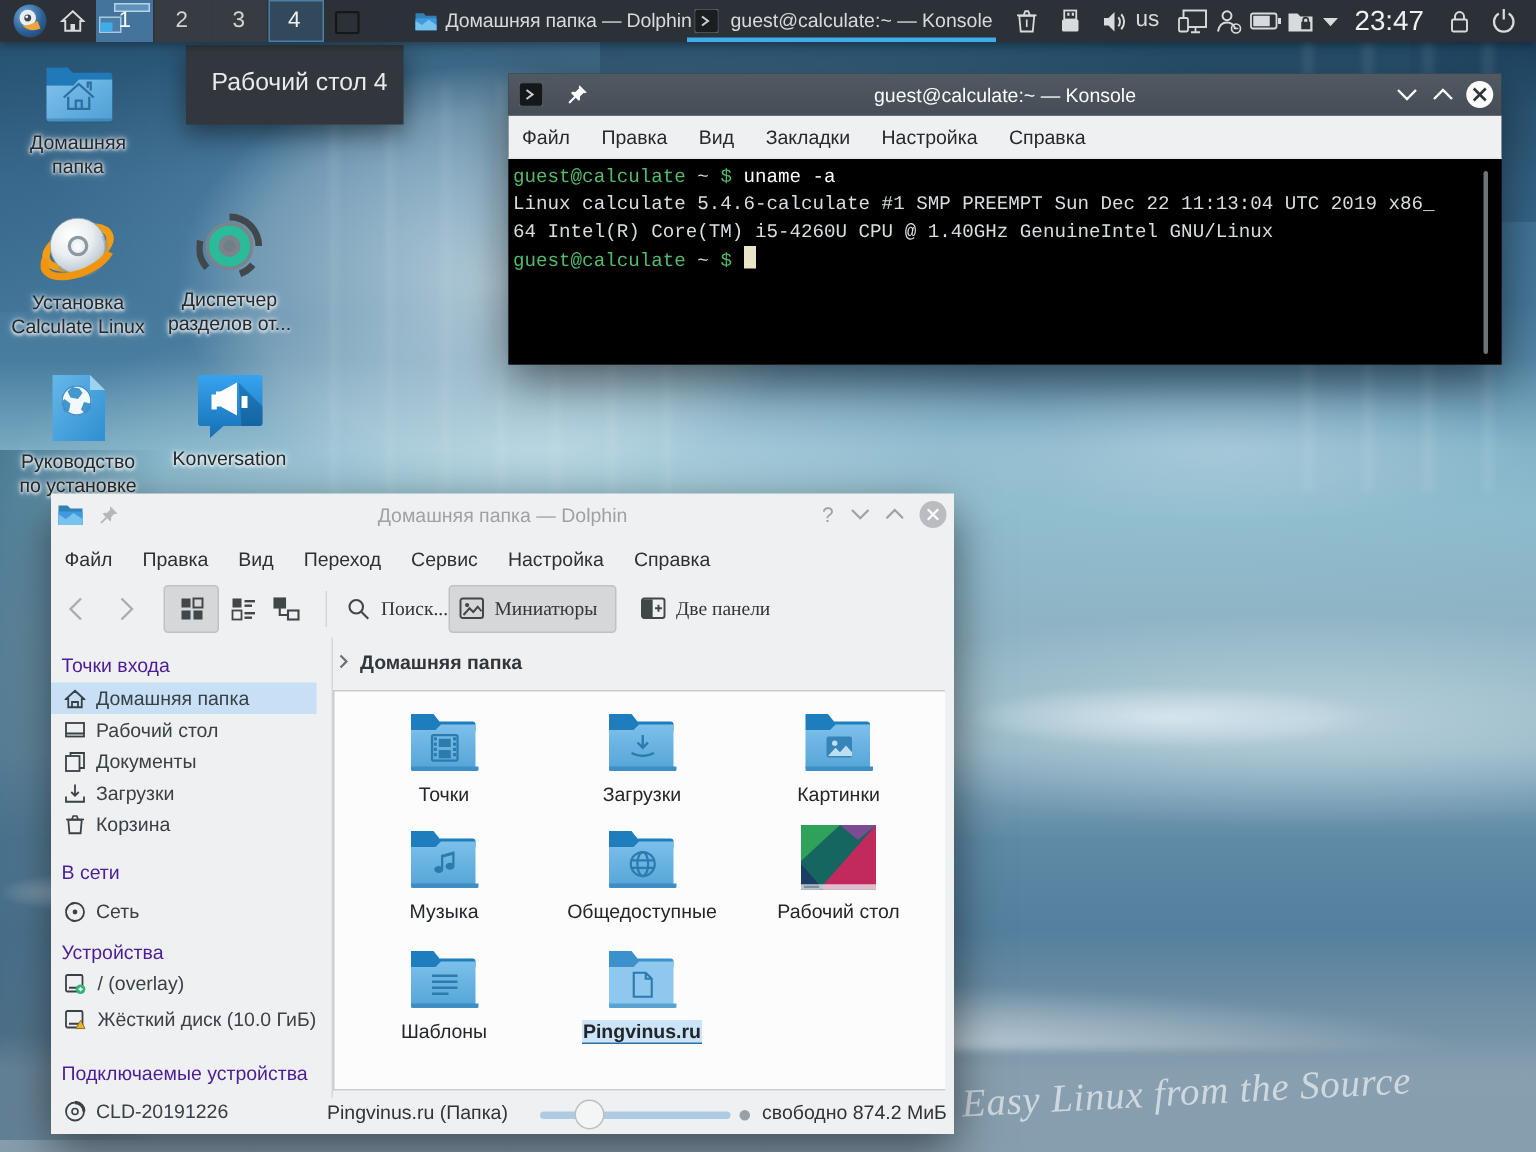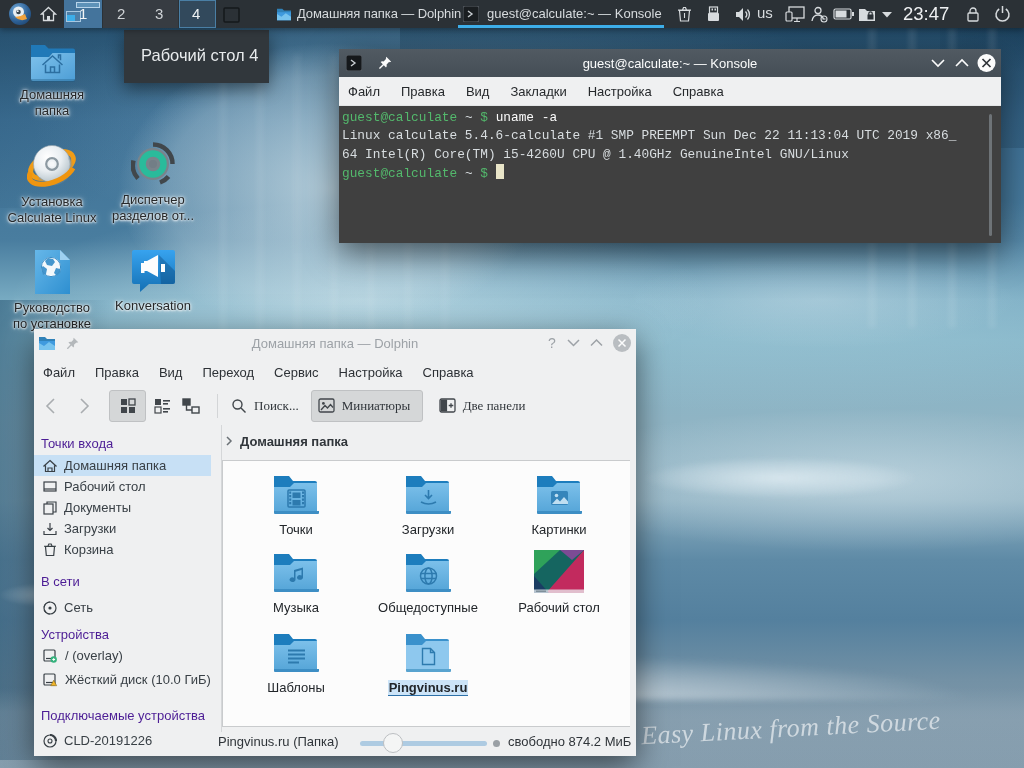--- a/index.html
+++ b/index.html
@@ -41,21 +41,21 @@
   .dicon .ic { display:flex; justify-content:center; margin-bottom:5px; }
 
   
   .window { position:absolute; box-shadow:0 10px 30px rgba(0,0,0,.55); }
   
   #konsole { left:339px; top:49px; width:662px; height:194px; z-index:30; background:#202428; }
   #ktitle { height:28px; background:linear-gradient(180deg,#515a62,#454e56); display:flex; align-items:center; position:relative; }
   #ktitle .title { position:absolute; left:0; right:0; text-align:center; color:#fbfcfc; font-size:13px; }
   #kmenu { height:29px; background:#eff0f1; display:flex; align-items:center; font-size:13px; color:#26292c; border-bottom:1px solid #e3e5e6;}
   #kmenu span { margin-left:21px; }
-  #kterm { position:relative; height:137px; background:#404040; font-family:"Liberation Mono",monospace; font-size:12.8px; line-height:18.4px; color:#d8dde0; padding:3px 0 12px 3px; white-space:pre; }
+  #kterm { position:relative; height:137px; background:#000000; font-family:"Liberation Mono",monospace; font-size:12.8px; line-height:18.4px; color:#d8dde0; padding:3px 0 12px 3px; white-space:pre; }
   #kterm .g { color:#53b96c; } #kterm .w { color:#fcfcfc; }
   #kterm .cursor { display:inline-block; width:8px; height:15px; background:#e9e5c8; vertical-align:-2px; }
   #kscroll { position:absolute; right:9px; top:8px; width:3px; height:122px; background:#6e7377; border-radius:2px; }
 
   
   #dolphin { left:34px; top:329px; width:602px; height:427px; z-index:20; background:#eff0f1; font-size:13px; color:#31363b; }
   #dtitle { height:29px; position:relative; }
   #dtitle .title { position:absolute; left:0; right:0; top:7px; text-align:center; color:#9da2a7; font-size:13px; }
   #dmenu { position:absolute; top:29px; left:0; height:29px; display:flex; align-items:center; color:#2d3136; }
   #dmenu span { margin-left:20px; }
@@ -293,21 +293,21 @@
           </g>
         </svg>
       <div style="width:1px;height:24px;background:#d3d5d7;margin-left:17px;"></div>
       <div class="tbtn" style="margin-left:13px;">
         <svg width="16" height="16" viewBox="0 0 16 16">
             <circle cx="6.5" cy="6.5" r="4.5" fill="none" stroke="#41464b" stroke-width="1.4"></circle>
             <path d="M10 10 l4.5 4.5" stroke="#41464b" stroke-width="1.4"></path>
           </svg>
         <span style="margin-left:7px;">Поиск...</span>
       </div>
-      <div class="tbtn pressed" style="margin-left:12px;width:112px;padding-left:6px;text-align:center;">
+      <div class="tbtn pressed" style="margin-left:0;width:112px;padding-left:6px;text-align:center;">
         <svg width="17" height="15" viewBox="0 0 17 15">
             <rect x="1" y="1" width="15" height="13" rx="1.5" fill="none" stroke="#41464b" stroke-width="1.3"></rect>
             <circle cx="5.4" cy="5.4" r="1.4" fill="#41464b"></circle>
             <path d="M3 12 l4 -4.5 2.5 2.5 3 -3.5 2.5 3" fill="none" stroke="#41464b" stroke-width="1.3"></path>
           </svg>
         <span style="margin-left:7px;">Миниатюры</span>
       </div>
       <div class="tbtn" style="margin-left:16px;">
         <svg width="17" height="15" viewBox="0 0 17 15">
             <rect x="1" y="1" width="15" height="13" rx="1.5" fill="none" stroke="#41464b" stroke-width="1.3"></rect>

